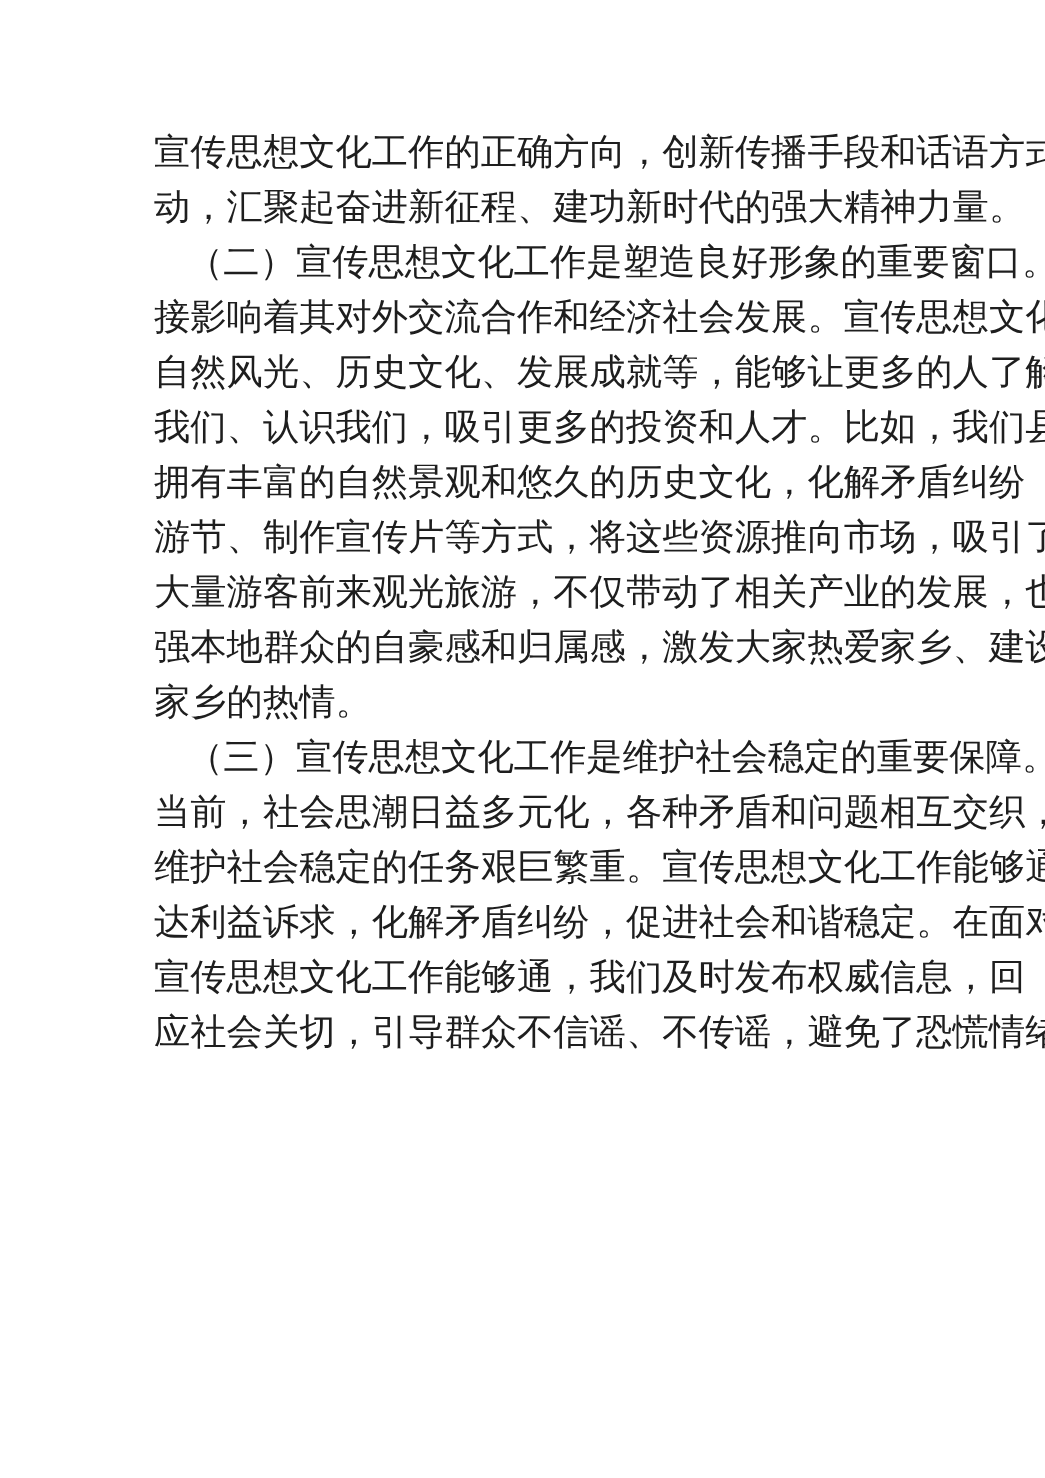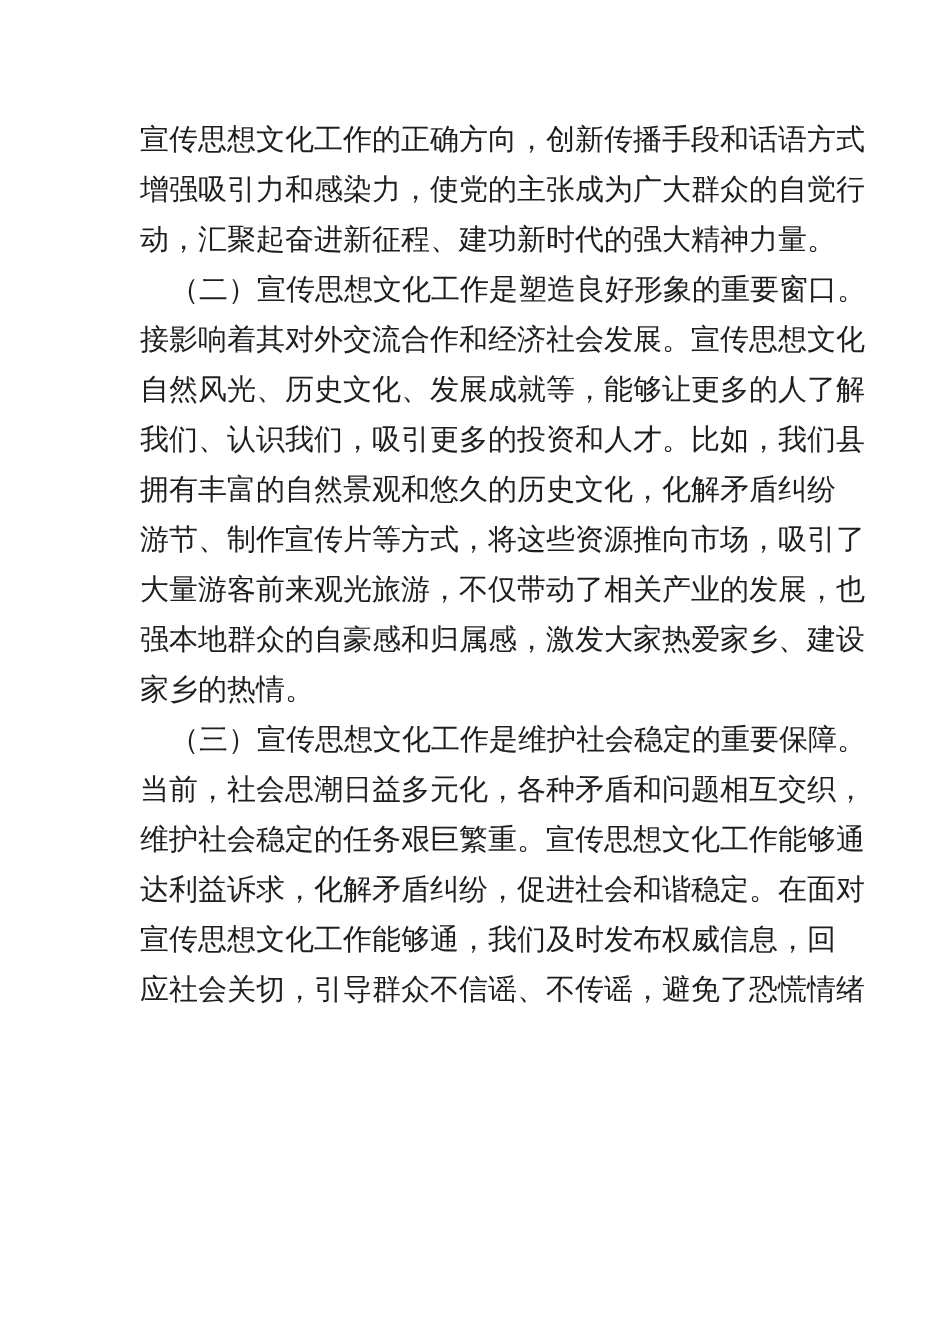--- a/index.html
+++ b/index.html
@@ -21,21 +21,21 @@
     top: 114px;
     width: 672px;
   }
   .paragraph {
     margin: 0;
     padding: 0;
   }
   .line {
     height: 50px;
     line-height: 50px;
-    font-size: 29px;
+    font-size: 33px;
     color: #1e1e1e;
     font-weight: 400;
     white-space: nowrap;
     text-align: justify;
     text-align-last: justify;
     text-justify: inter-character;
     overflow: visible;
   }
   .line.indent {
     padding-left: 30px;
@@ -45,21 +45,20 @@
     text-align-last: left;
   }
 </style>
 </head>
 <body>
 
 <div class="page">
   <div class="text-block">
       <div class="paragraph">
         <div class="line">宣传思想文化工作的正确方向，创新传播手段和话语方式</div>
-        <div class="line">增强吸引力和感染力，使党的主张成为广大群众的自觉行</div>
         <div class="line lastline">动，汇聚起奋进新征程、建功新时代的强大精神力量。</div>
       </div>
       <div class="paragraph">
         <div class="line indent">（二）宣传思想文化工作是塑造良好形象的重要窗口。</div>
         <div class="line">接影响着其对外交流合作和经济社会发展。宣传思想文化</div>
         <div class="line">自然风光、历史文化、发展成就等，能够让更多的人了解</div>
         <div class="line">我们、认识我们，吸引更多的投资和人才。比如，我们县</div>
         <div class="line">拥有丰富的自然景观和悠久的历史文化，化解矛盾纠纷</div>
         <div class="line">游节、制作宣传片等方式，将这些资源推向市场，吸引了</div>
         <div class="line">大量游客前来观光旅游，不仅带动了相关产业的发展，也</div>

